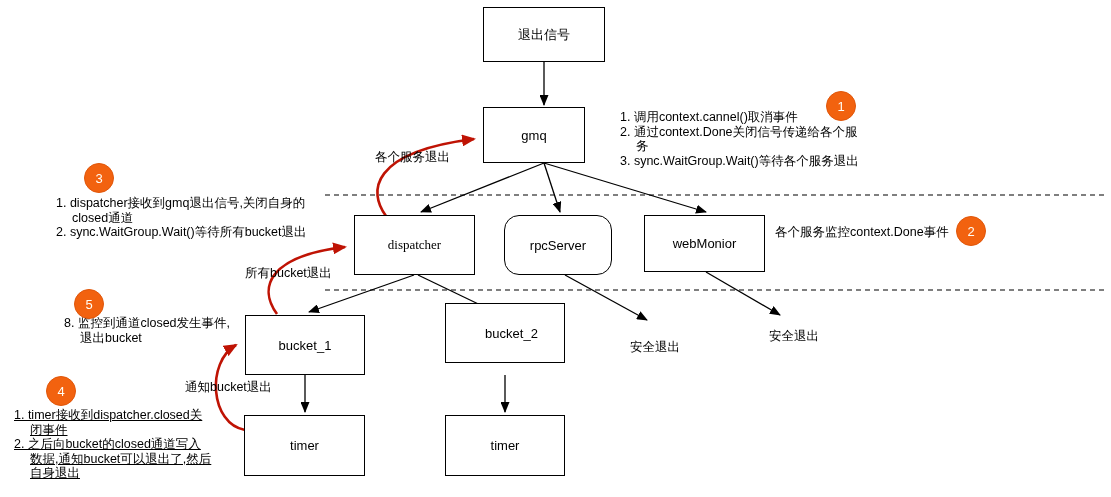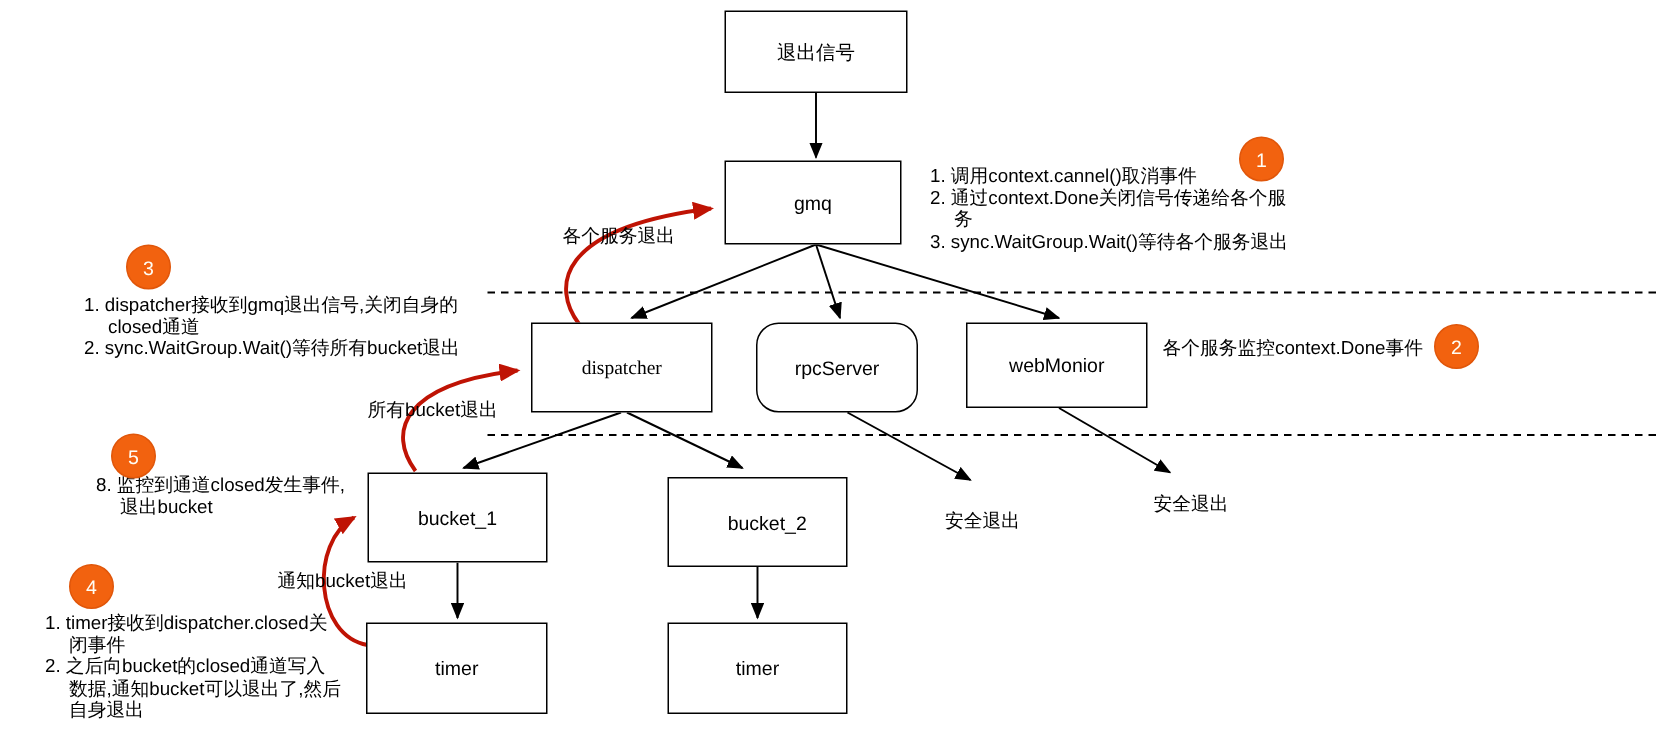--- a/index.html
+++ b/index.html
@@ -88,36 +88,36 @@
     <line x1="505" y1="375" x2="505" y2="412" stroke="#000" stroke-width="1.3" marker-end="url(#arrB)"></line>
 
     <path d="M 386,216 C 368,192 370,152 474,139" fill="none" stroke="#bf1304" stroke-width="2.6" marker-end="url(#arrR)"></path>
     <path d="M 277,314 C 258,288 268,256 345,247" fill="none" stroke="#bf1304" stroke-width="2.6" marker-end="url(#arrR)"></path>
     <path d="M 245,430 C 210,424 206,362 236,345" fill="none" stroke="#bf1304" stroke-width="2.6" marker-end="url(#arrR)"></path>
   </svg>
 
   <div class="node" style="left:483px; top:7px;  width:122px; height:55px;text-align:center;">
     <span>退出信号</span>
   </div>
-  <div class="node" style="left:483px; top:107px; width:118px; height:56px;text-align:right;">
+  <div class="node" style="left:483px; top:107px; width:102px; height:56px;text-align:right;">
     <span>gmq</span>
   </div>
   <div class="node" style="left:354px; top:215px; width:121px; height:60px;font-family:Liberation Serif, serif;">
     <span>dispatcher</span>
   </div>
   <div class="node" style="left:504px; top:215px; width:108px; height:60px;border-radius:15px;">
     <span>rpcServer</span>
   </div>
   <div class="node" style="left:644px; top:215px; width:121px; height:57px;">
     <span>webMonior</span>
   </div>
   <div class="node" style="left:245px; top:315px; width:120px; height:60px;">
     <span>bucket_1</span>
   </div>
-  <div class="node" style="left:445px; top:318px; width:120px; height:60px;padding-left:13px;">
+  <div class="node" style="left:445px; top:303px; width:120px; height:60px;padding-left:13px;">
     <span>bucket_2</span>
   </div>
   <div class="node" style="left:244px; top:415px; width:121px; height:61px;">
     <span>timer</span>
   </div>
   <div class="node" style="left:445px; top:415px; width:120px; height:61px;">
     <span>timer</span>
   </div>
 
   <span class="edge-label" style="left:375px; top:149px;">各个服务退出</span>
@@ -143,21 +143,21 @@
     <div class="item">1. dispatcher接收到gmq退出信号,关闭自身的
 closed通道</div>
     <div class="item">2. sync.WaitGroup.Wait()等待所有bucket退出</div>
   </div>
 
   <div class="note" style="left:64px; top:316px; width:200px;">
     <div class="item">8. 监控到通道closed发生事件,
 退出bucket</div>
   </div>
 
-  <div class="note" style="left:30px; top:408px; width:210px;">
+  <div class="note" style="left:14px; top:408px; width:210px;text-decoration:underline;">
     <div class="item">1. timer接收到dispatcher.closed关
 闭事件</div>
     <div class="item">2. 之后向bucket的closed通道写入
 数据,通知bucket可以退出了,然后
 自身退出</div>
   </div>
 
 </div>
 
 </body></html>

